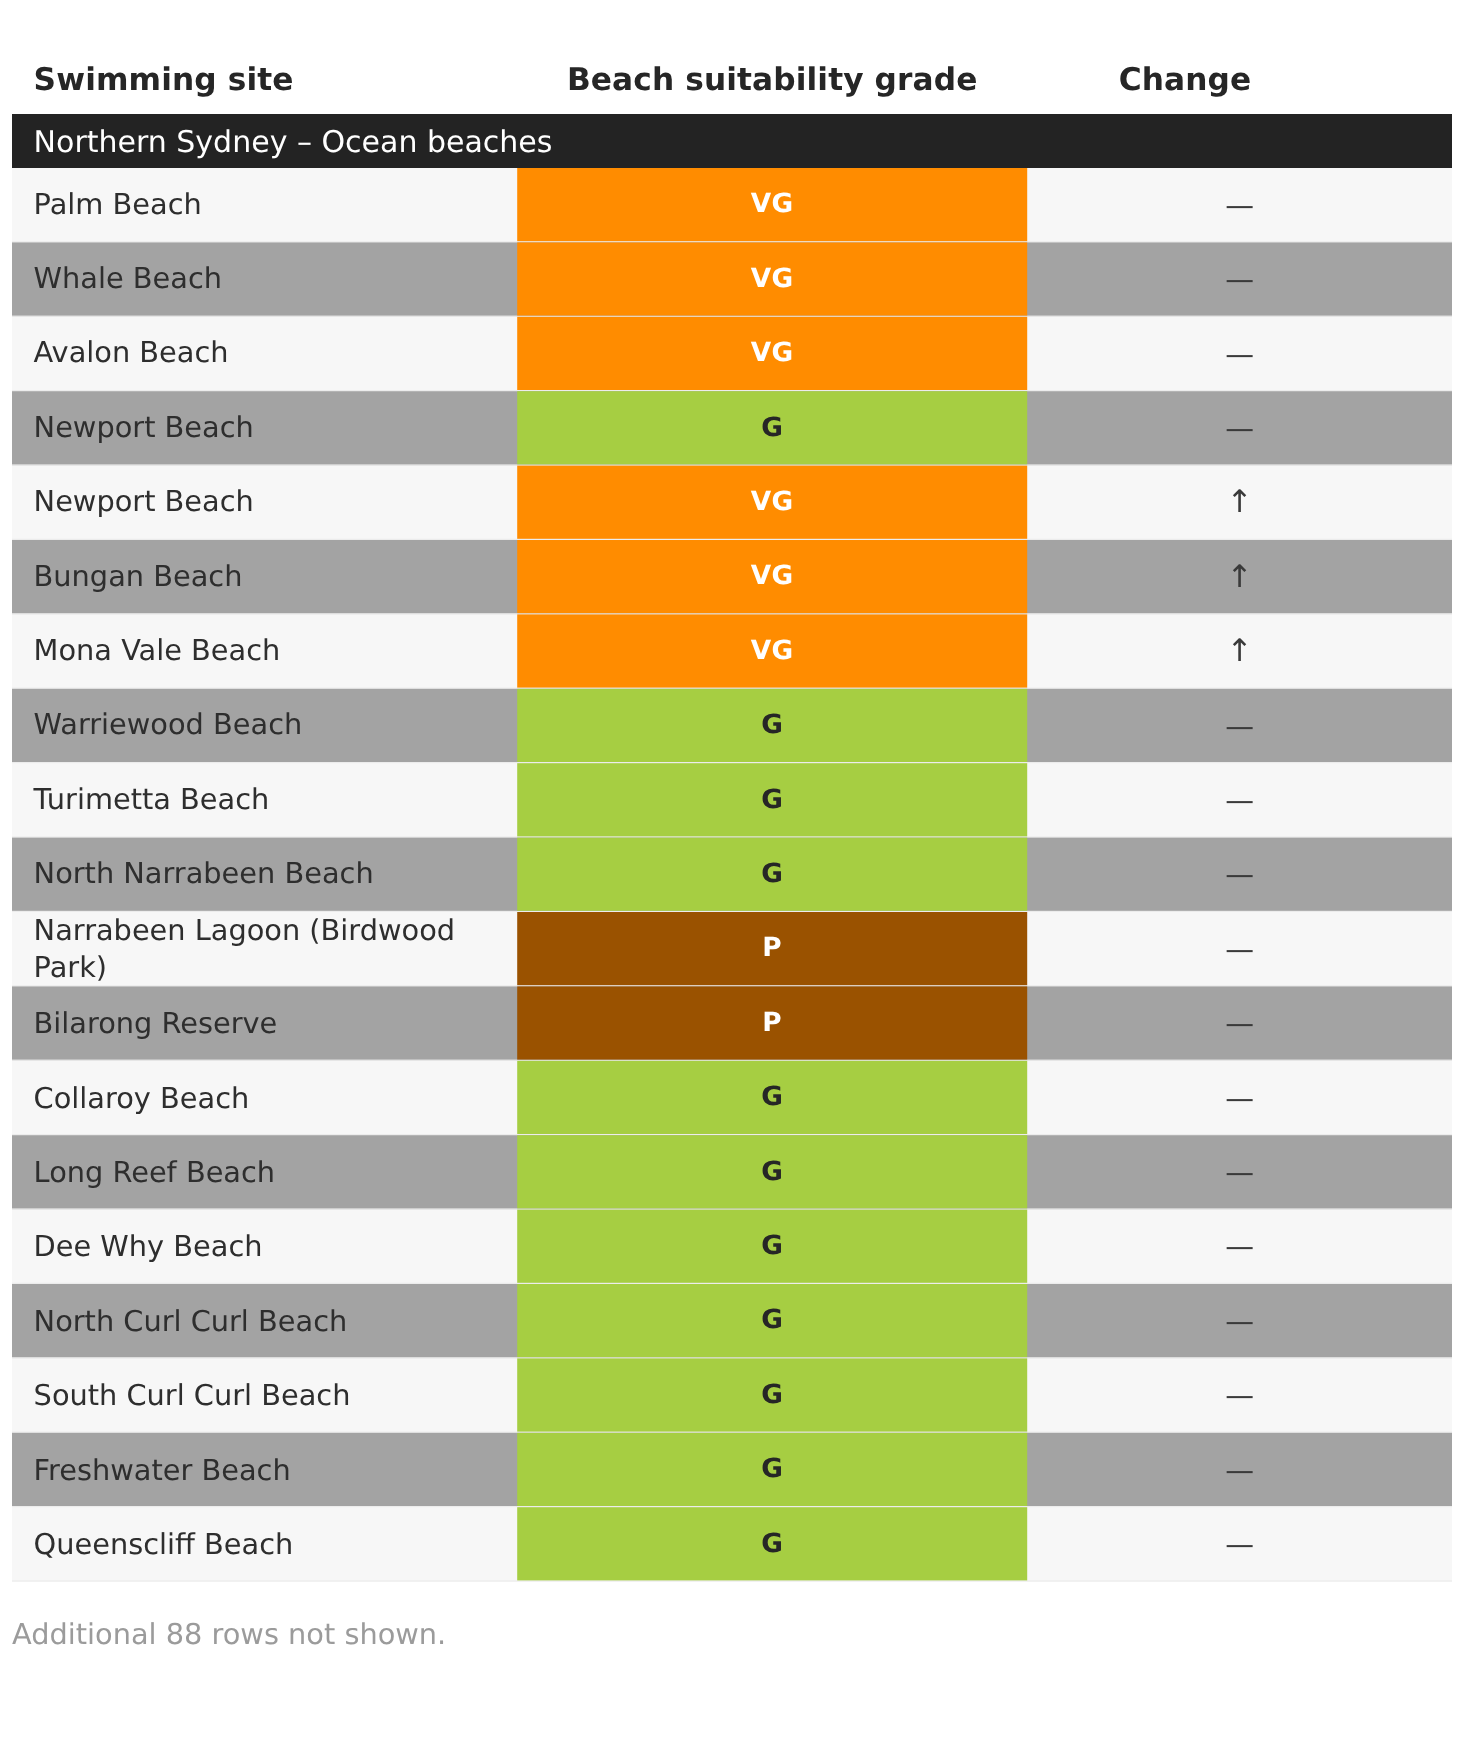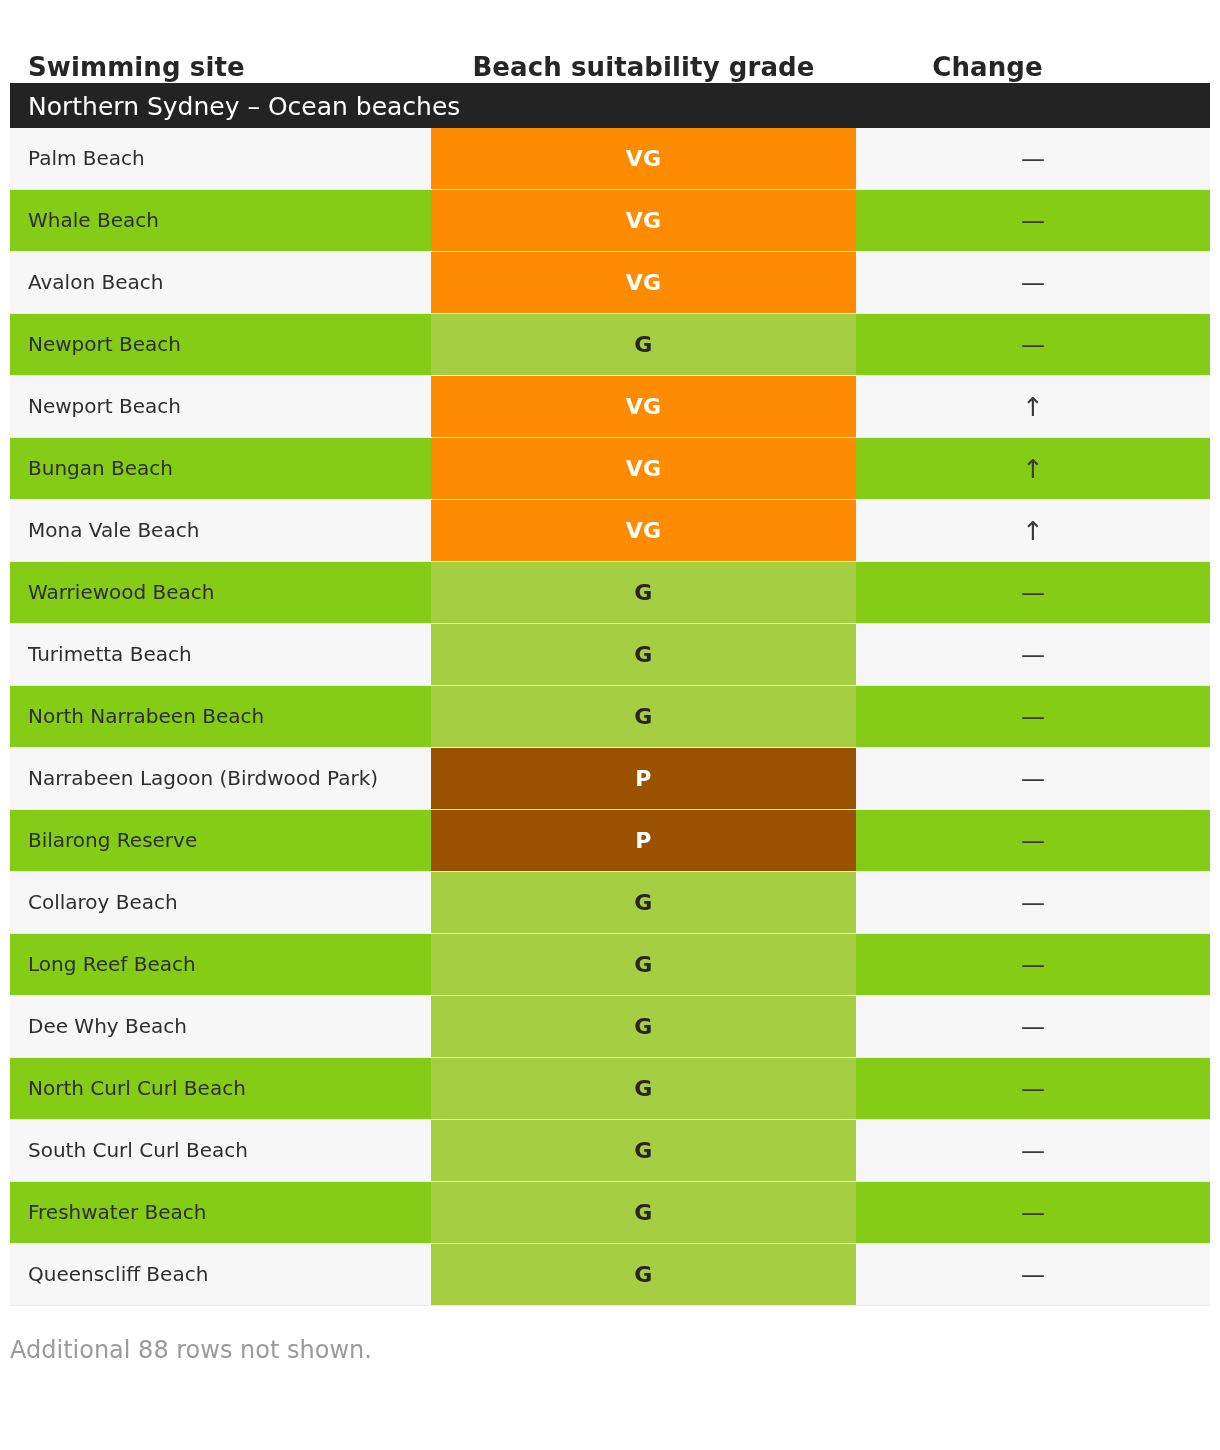--- a/index.html
+++ b/index.html
@@ -18,21 +18,21 @@
   .sheet {
     position: relative;
     width: 1220px;
     height: 1450px;
     box-sizing: border-box;
   }
 
   
   .col-head {
     position: relative;
-    height: 83px;
+    height: 95px;
     box-sizing: border-box;
   }
   .col-head .h {
     position: absolute;
     font-weight: 700;
     font-size: 26px;
     color: #262626;
     letter-spacing: 0.1px;
     white-space: nowrap;
   }
@@ -61,35 +61,35 @@
 
   
   .tbl {
     position: relative;
     margin: 0 10px;
   }
   .row {
     position: relative;
     display: flex;
     align-items: stretch;
-    background: #84cc16;
+    background: #a3a3a3;
     border-bottom: 1px solid #ececec;
     min-height: 62px;
     box-sizing: border-box;
   }
   .row.alt { background: #f7f7f7; }
 
   .c-site {
     width: 421px;
     flex: 0 0 421px;
     box-sizing: border-box;
     padding: 0 18px 0 18px;
     display: flex;
     align-items: center;
-    font-size: 20px;
+    font-size: 24px;
     font-weight: 400;
     color: #2e2e2e;
     line-height: 1.28;
   }
   .c-site .sitetext { display: block; }
 
   .c-grade {
     width: 425px;
     flex: 0 0 425px;
     box-sizing: border-box;

